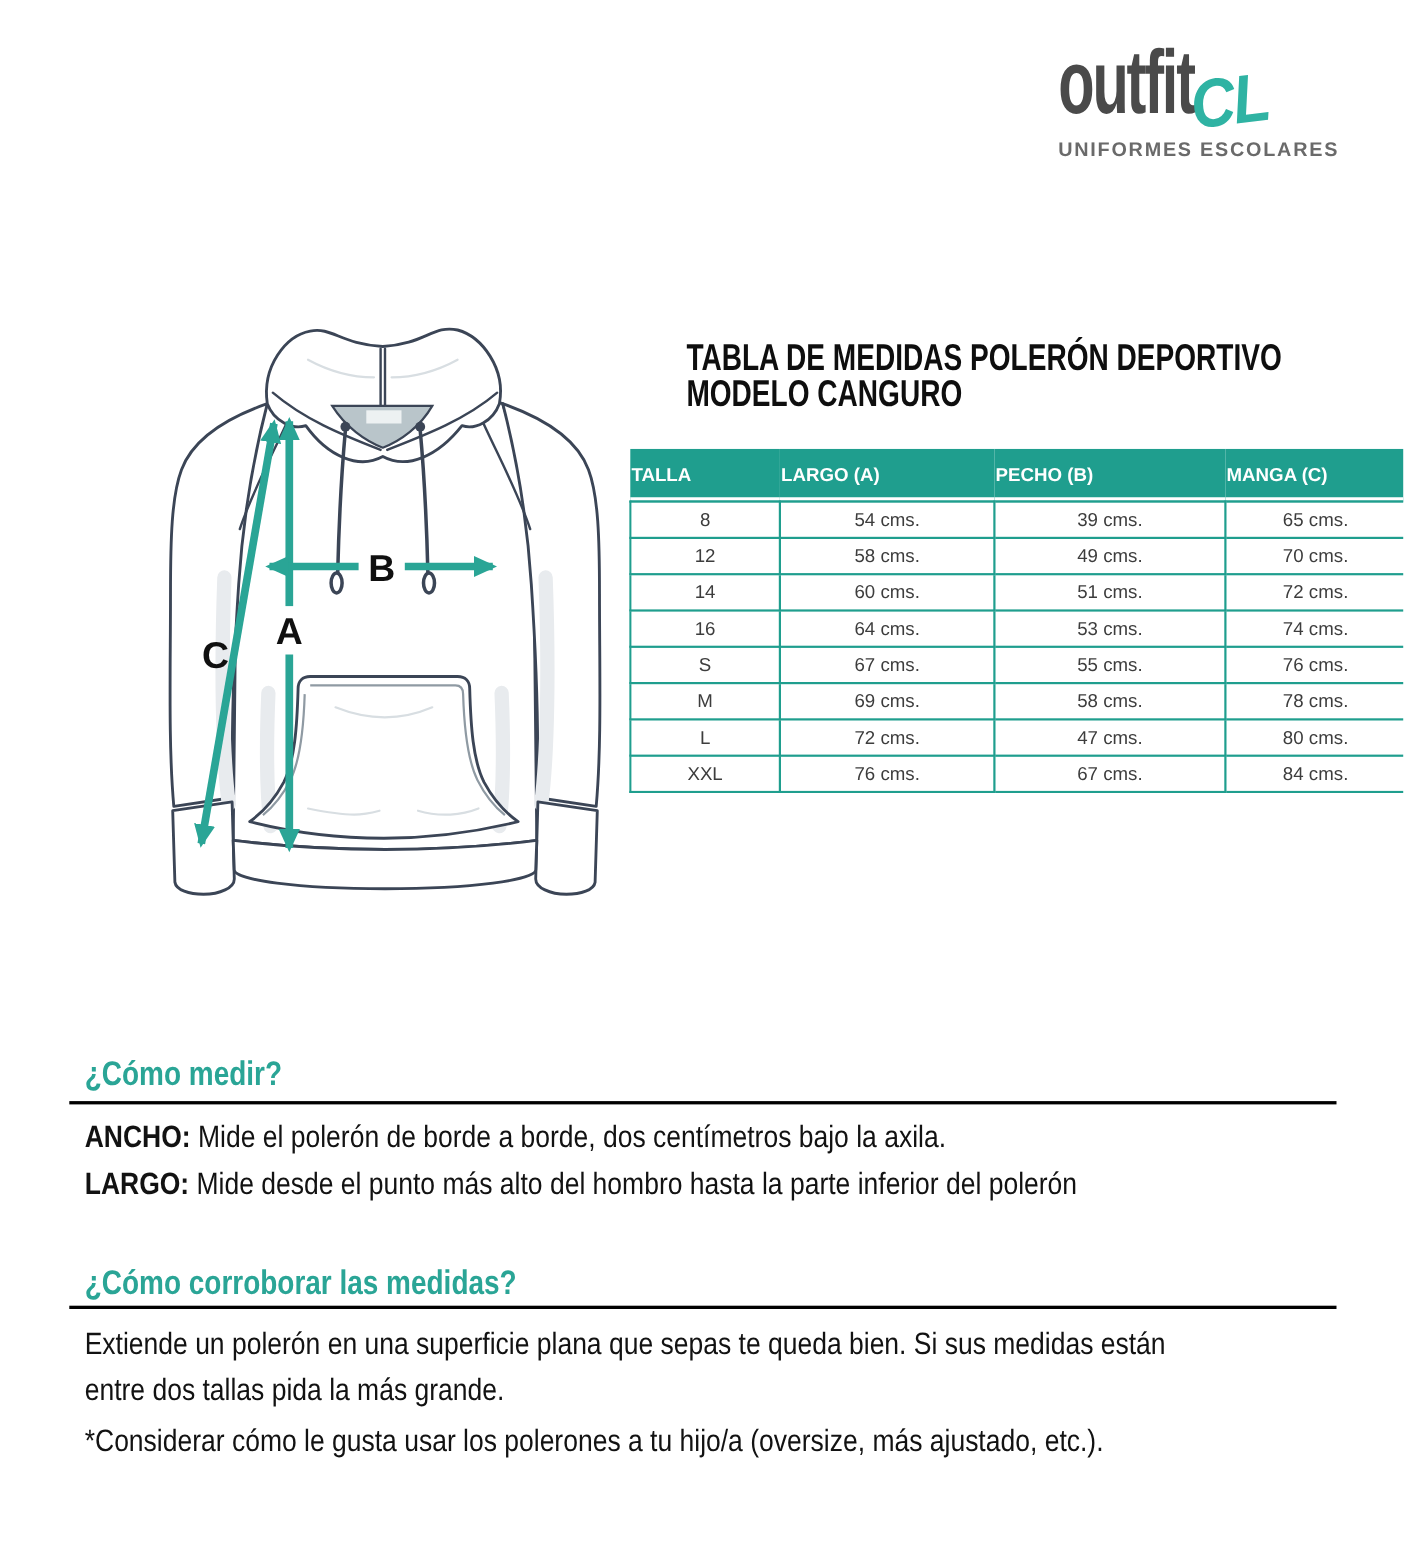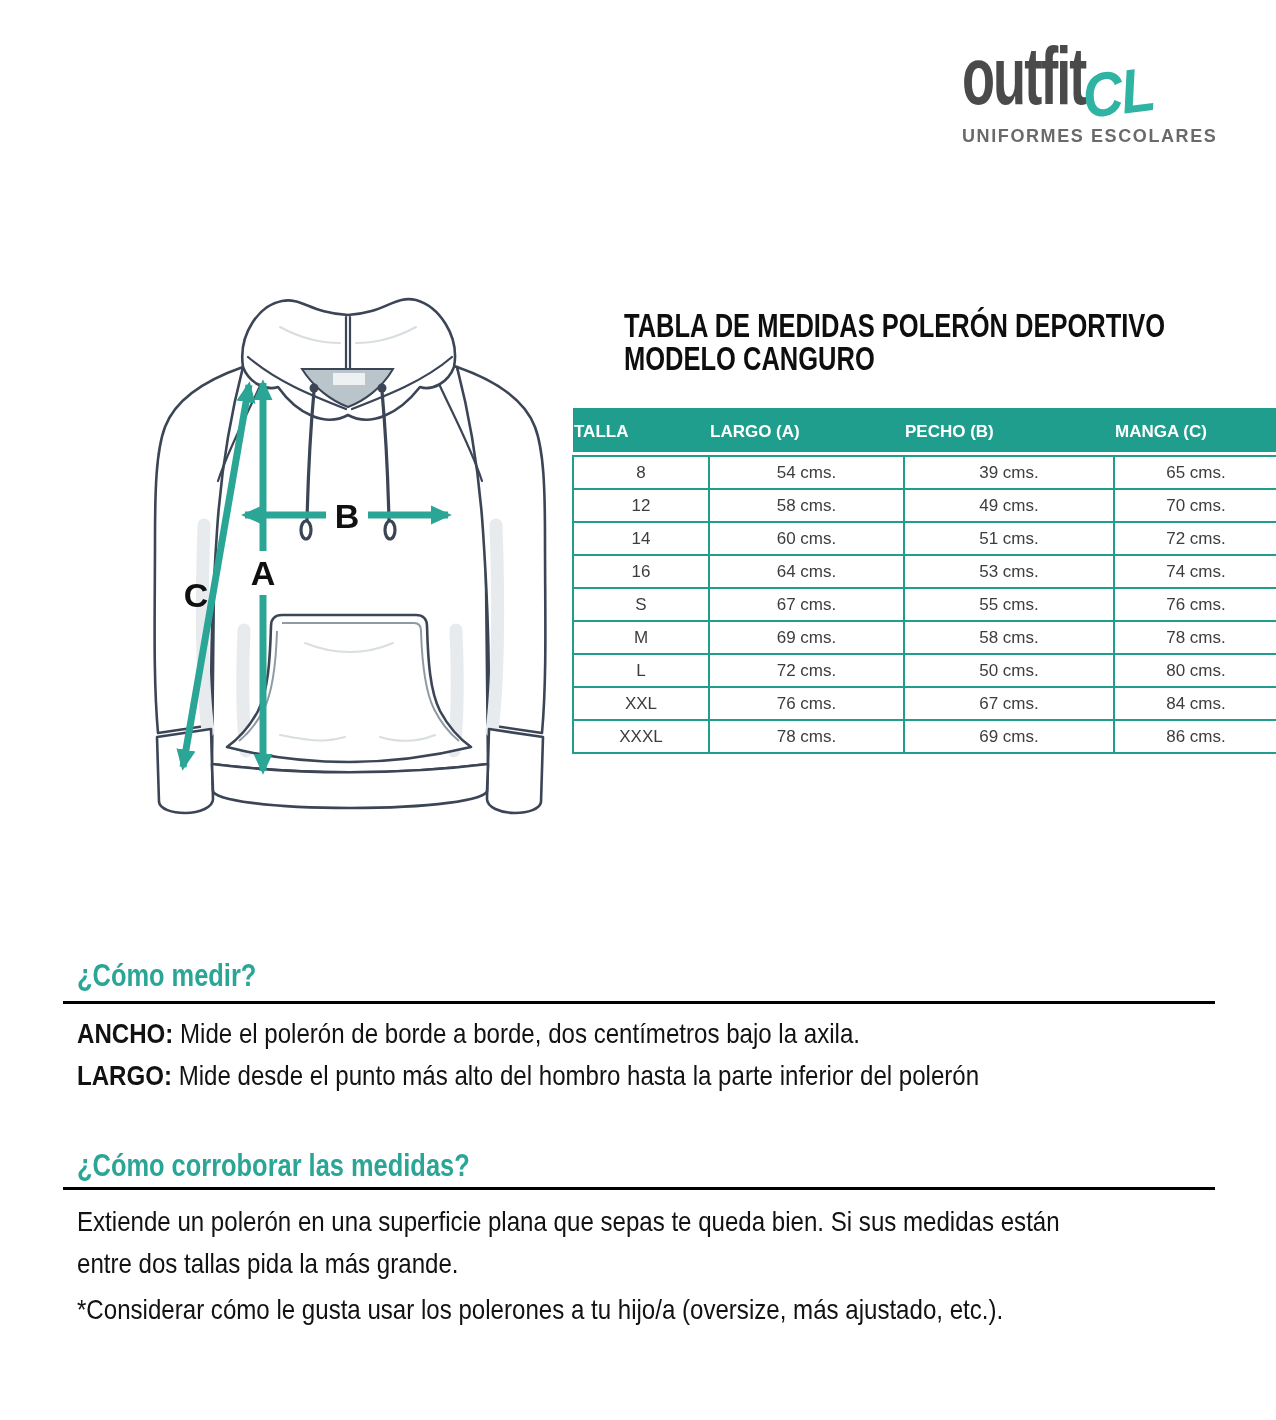--- a/index.html
+++ b/index.html
@@ -188,34 +188,28 @@
           </tr>
           <tr>
             <td>M</td>
             <td>69 cms.</td>
             <td>58 cms.</td>
             <td>78 cms.</td>
           </tr>
           <tr>
             <td>L</td>
             <td>72 cms.</td>
-            <td>50 cms.</td>
+            <td>47 cms.</td>
             <td>80 cms.</td>
           </tr>
           <tr>
             <td>XXL</td>
             <td>76 cms.</td>
             <td>67 cms.</td>
             <td>84 cms.</td>
-          </tr>
-          <tr>
-            <td>XXXL</td>
-            <td>78 cms.</td>
-            <td>69 cms.</td>
-            <td>86 cms.</td>
           </tr>
         </tbody>
     </table>
   </div>
 
   <div class="sec-heading" style="top:958px">¿Cómo medir?</div>
   <div class="rule" style="top:1001px"></div>
   <div class="body-text" style="top:1013px" id="measure-list">
       <div><b>ANCHO:</b> Mide el polerón de borde a borde, dos centímetros bajo la axila.</div>
       <div><b>LARGO:</b> Mide desde el punto más alto del hombro hasta la parte inferior del polerón</div>

